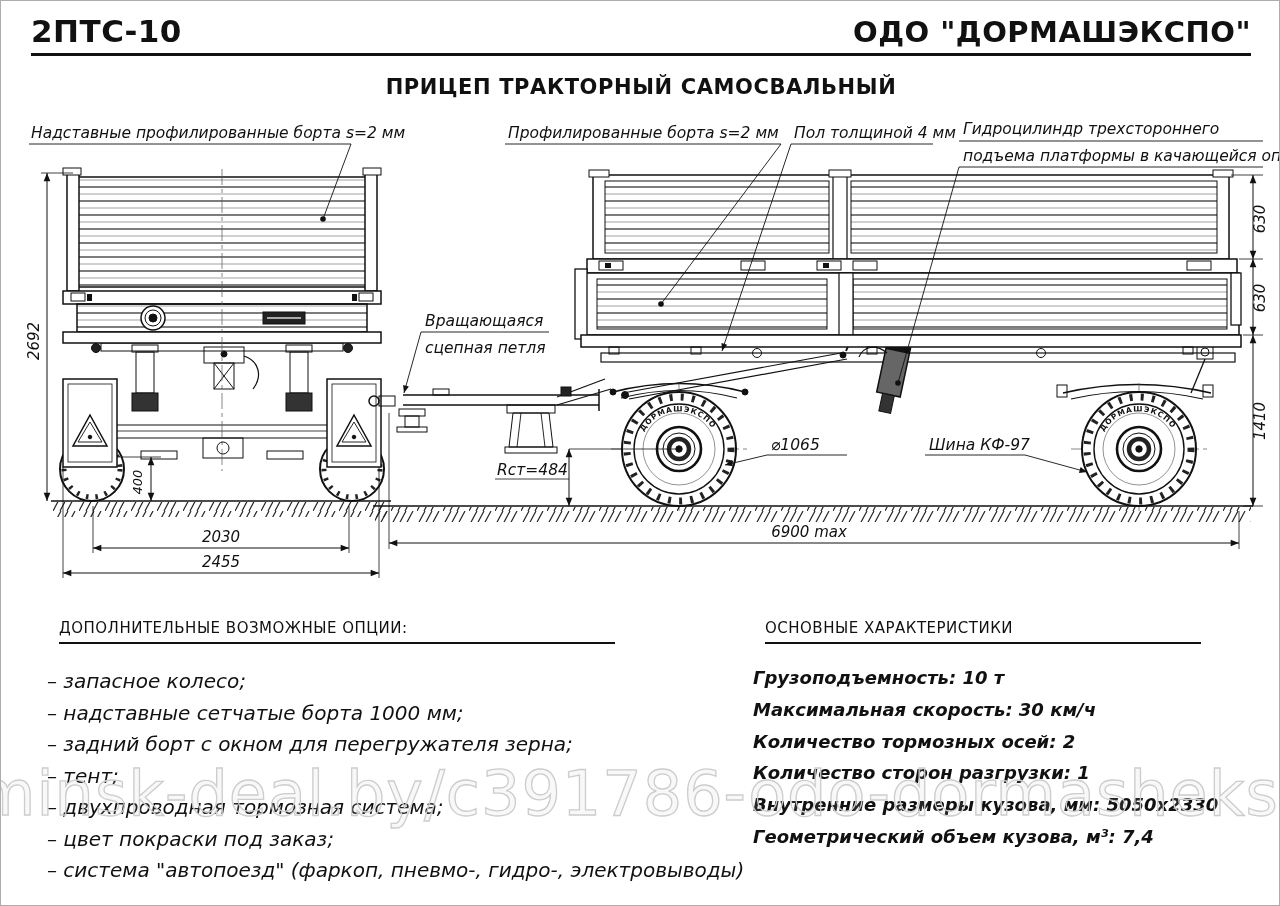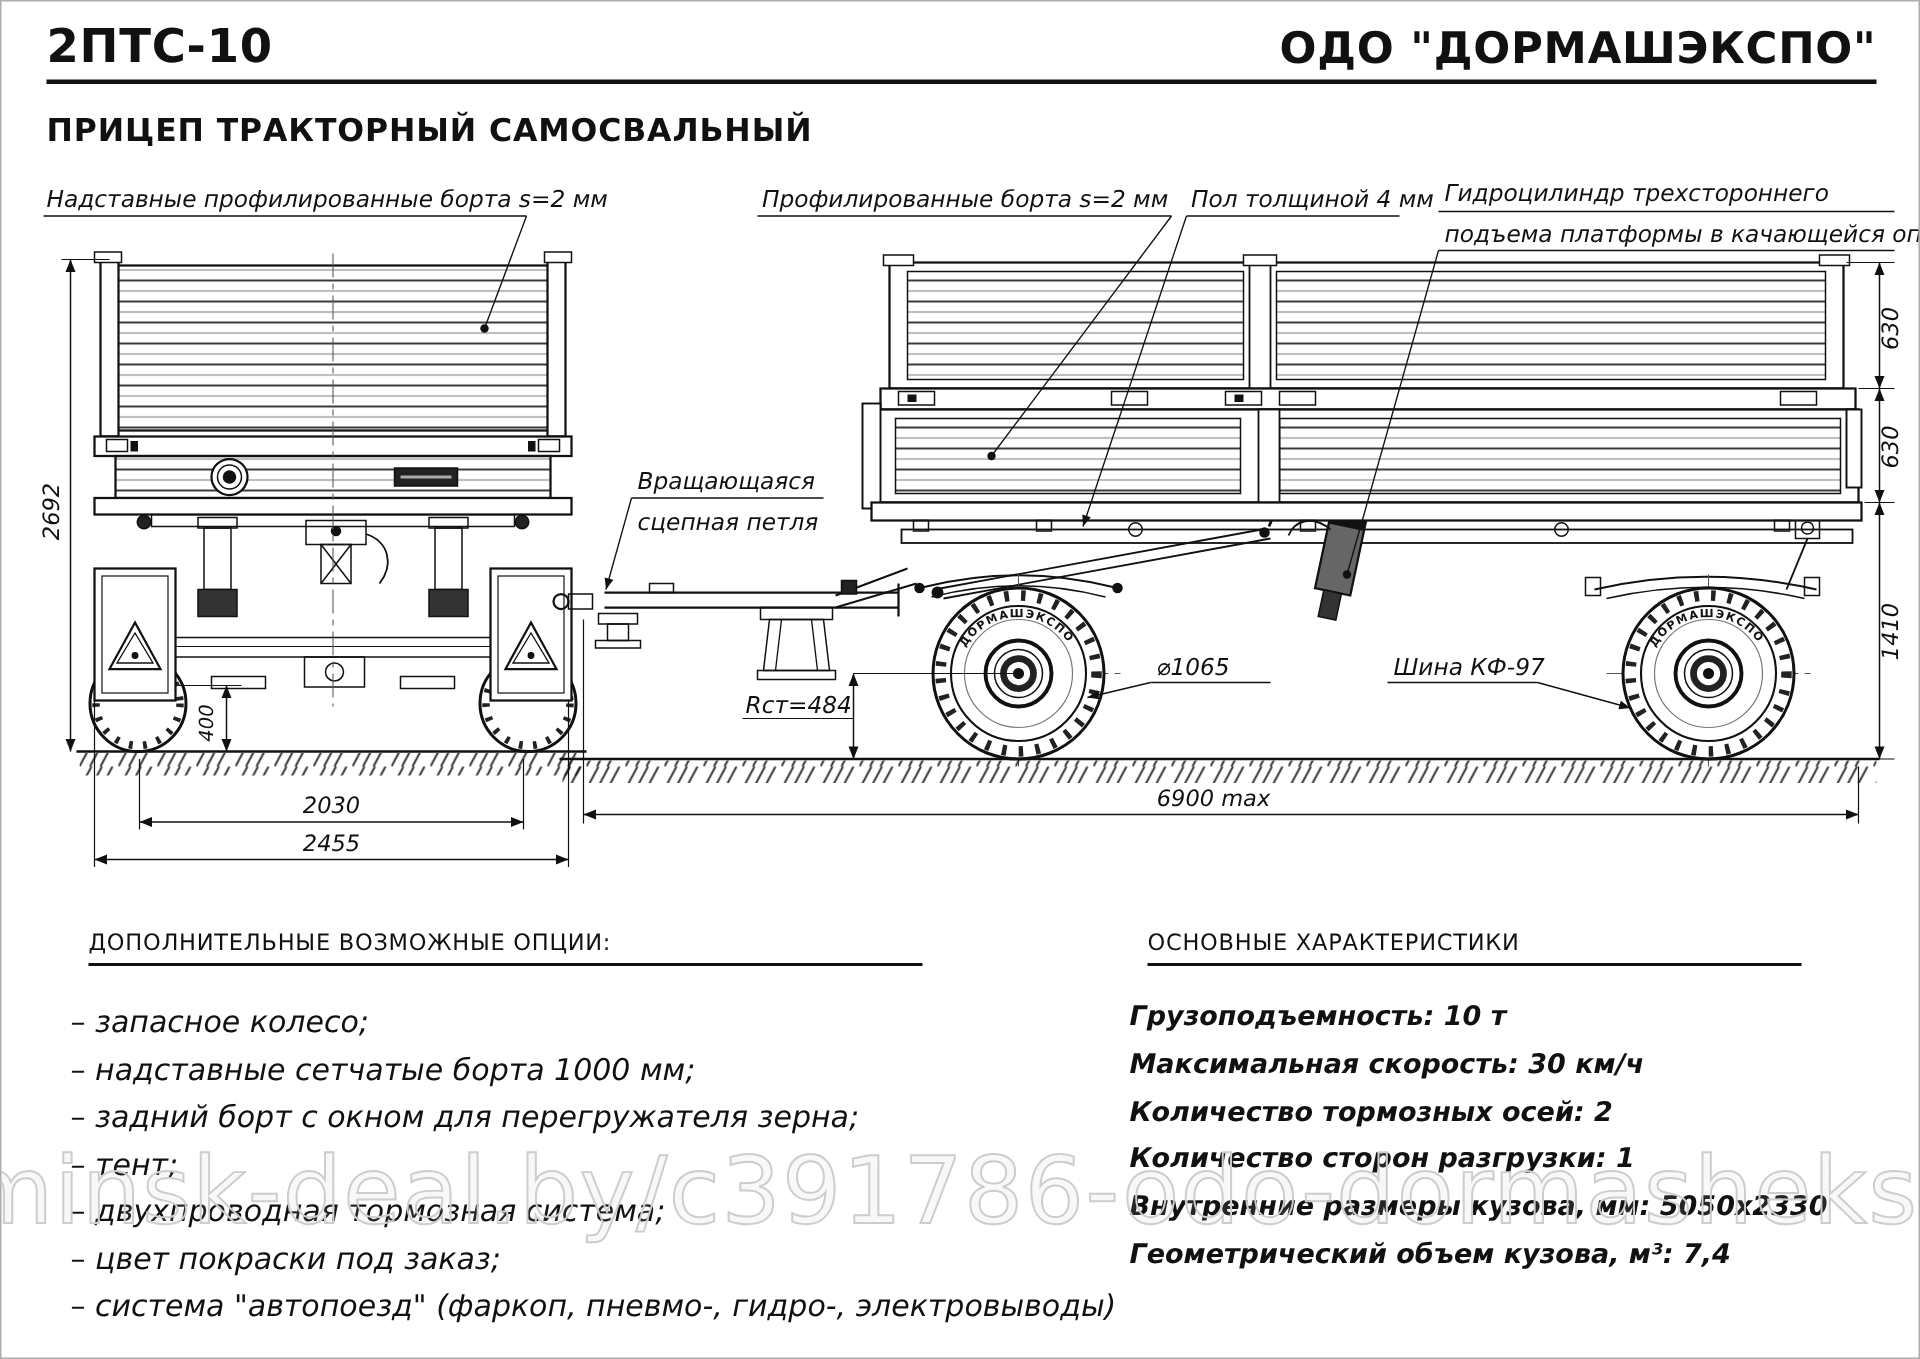--- a/index.html
+++ b/index.html
@@ -1,19 +1,19 @@
 <!DOCTYPE html>
 <html><head>
 <meta charset="utf-8">
 <style>
   html,body{margin:0;padding:0;background:#fff;}
   .page{position:relative;width:1280px;height:906px;background:#fff;border:1px solid #adadad;
         box-sizing:border-box;overflow:hidden;font-family:"DejaVu Sans",sans-serif;color:#111;}
   
-  .header{position:absolute;left:30px;right:28px;top:12px;}
+  .header{position:absolute;left:30px;right:28px;top:12px;text-align:center;}
   .header-row{display:flex;justify-content:space-between;align-items:flex-end;
               border-bottom:3px solid #111;padding-bottom:4px;}
   .model{font-size:31px;font-weight:bold;letter-spacing:0.5px;}
   .company{font-size:29px;font-weight:bold;letter-spacing:0.5px;}
   .subtitle{font-size:21px;font-weight:bold;letter-spacing:0.6px;margin-top:19px;}
   
   .drawing{position:absolute;left:0;top:0;width:1280px;height:906px;pointer-events:none;}
   .lbl{font:italic 15.5px "DejaVu Sans",sans-serif;fill:#111;}
   .dim{font:italic 15px "DejaVu Sans",sans-serif;fill:#111;}
   .dimsm{font:italic 13px "DejaVu Sans",sans-serif;fill:#111;}

